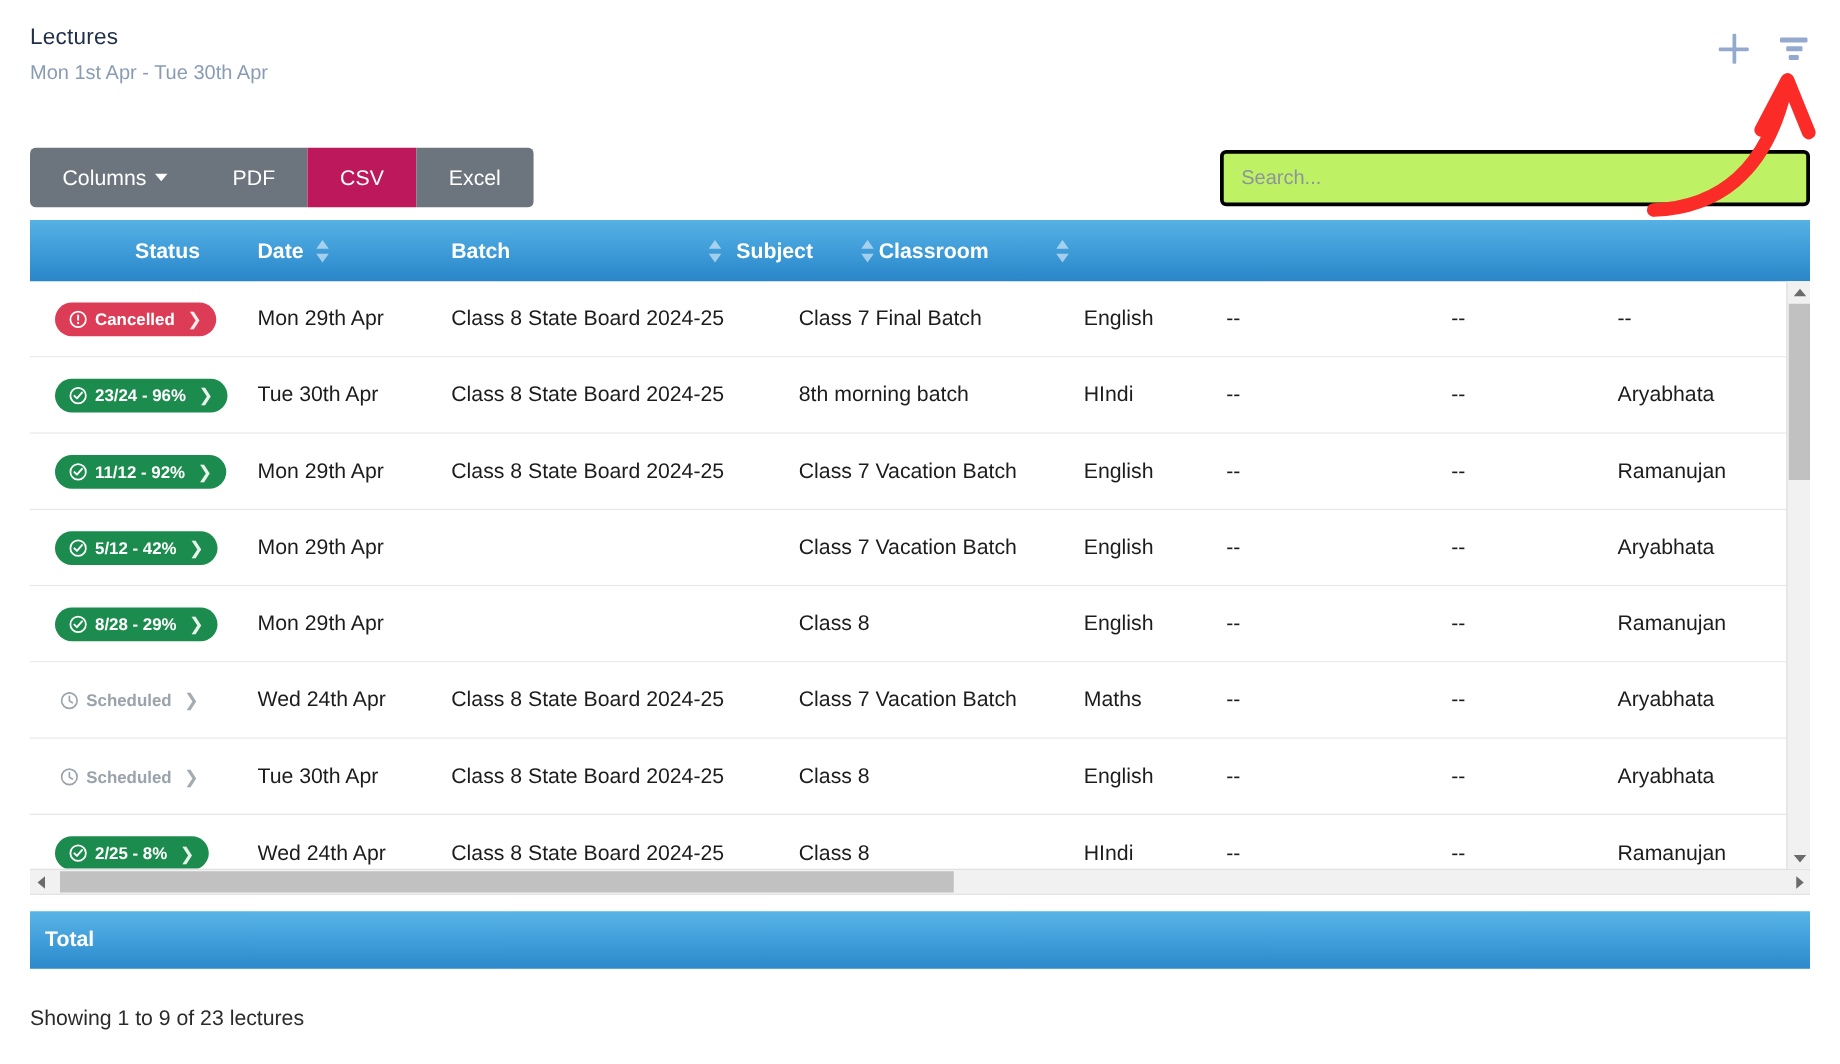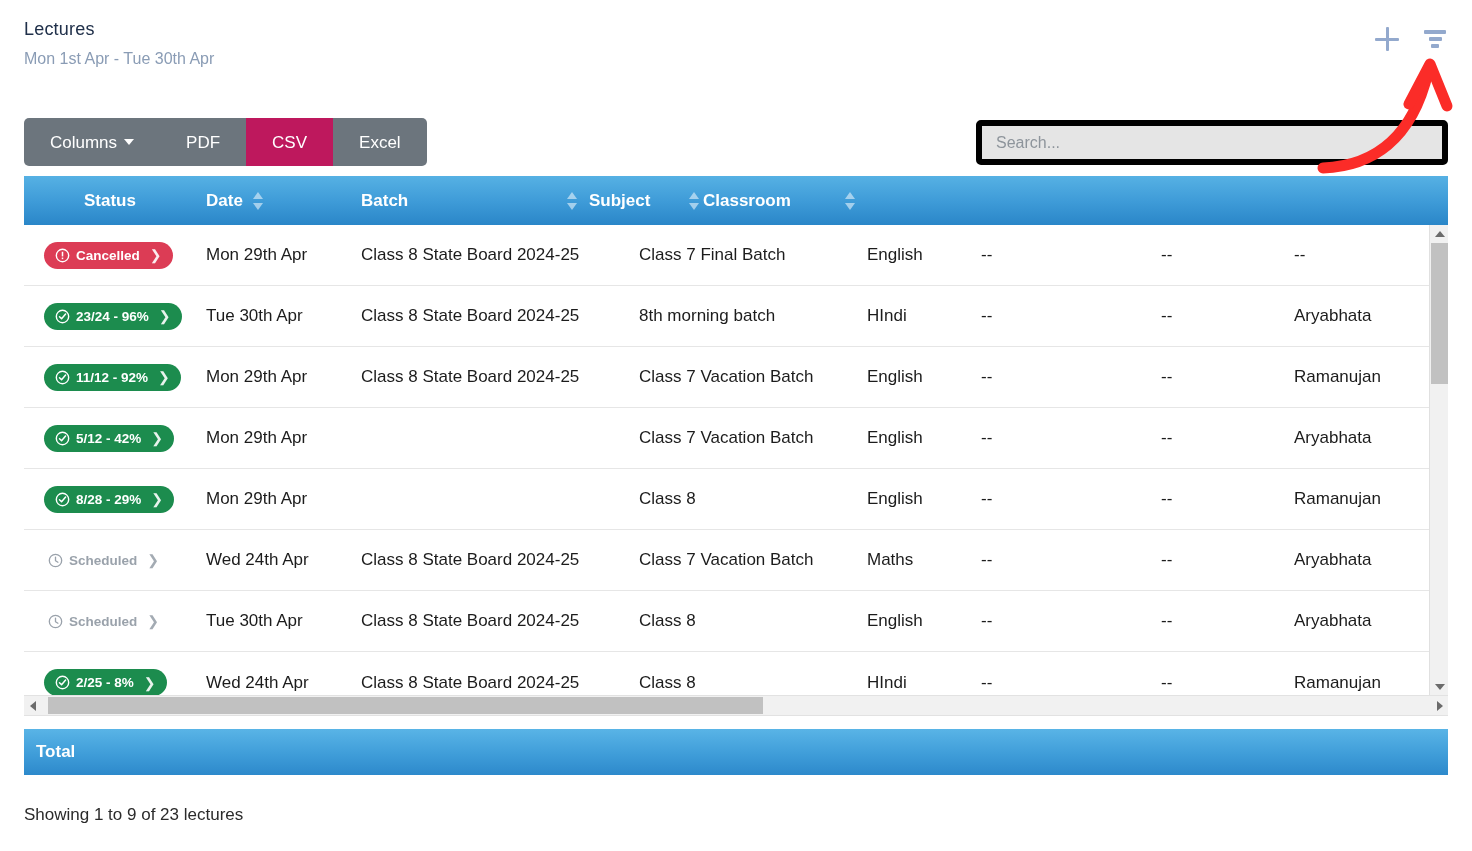--- a/index.html
+++ b/index.html
@@ -60,24 +60,24 @@
   .caret {
     display:inline-block; margin-left:7px;
     width:0;height:0;border-left:5px solid transparent;border-right:5px solid transparent;
     border-top:6px solid #fff;
   }
 
   
   .search-wrap { position:absolute; right:24px; top:120px; }
   .search-input {
     width:472px; height:45px;
-    border:6px solid #000000; border-radius:5px;
+    border:3px solid #000000; border-radius:5px;
     padding:0 14px; font-size:16px;
     font-family:"Liberation Sans", sans-serif;
-    color:#495057; background:#e5e5e5; outline:none;
+    color:#495057; background:#bef264; outline:none;
   }
   .search-input::placeholder { color:#8d949b; }
 
   
   .table-wrap {
     position:absolute; left:24px; top:176px;
     width:1424px; height:550px;
     background:#fff;
   }
   .thead {
@@ -113,21 +113,21 @@
   
   .c-status   { width:182px; padding-left:20px; }
   .c-date     { width:155px; }
   .c-course   { width:278px; }
   .c-batch    { width:228px; }
   .c-subject  { width:114px; }
   .c-topic    { width:180px; }
   .c-subtopic { width:133px; }
   .c-class    { width:154px; }
 
-  .thead .c-status  { padding-left:60px; }
+  .thead .c-status  { padding-left:84px; }
   .thead .c-date    { }
   .thead .c-course  { }
   .thead .c-batch   { }
   .thead .c-subject { }
   .thead .c-topic   { }
   .thead .c-subtopic{ }
   .thead .c-class   { }
 
   
   .badge {

